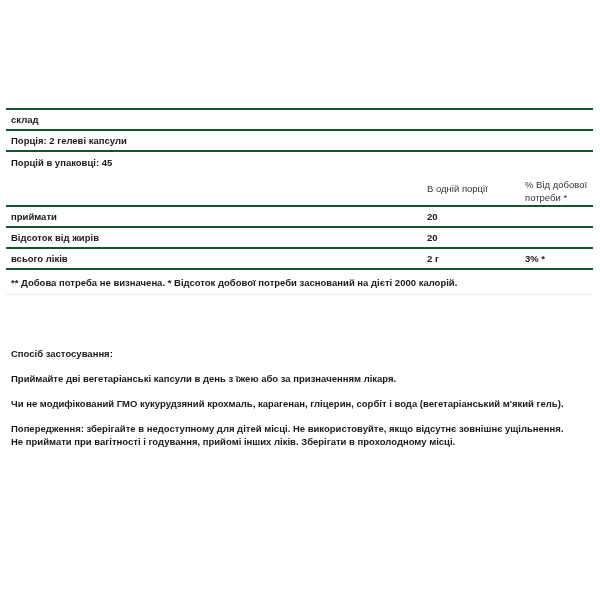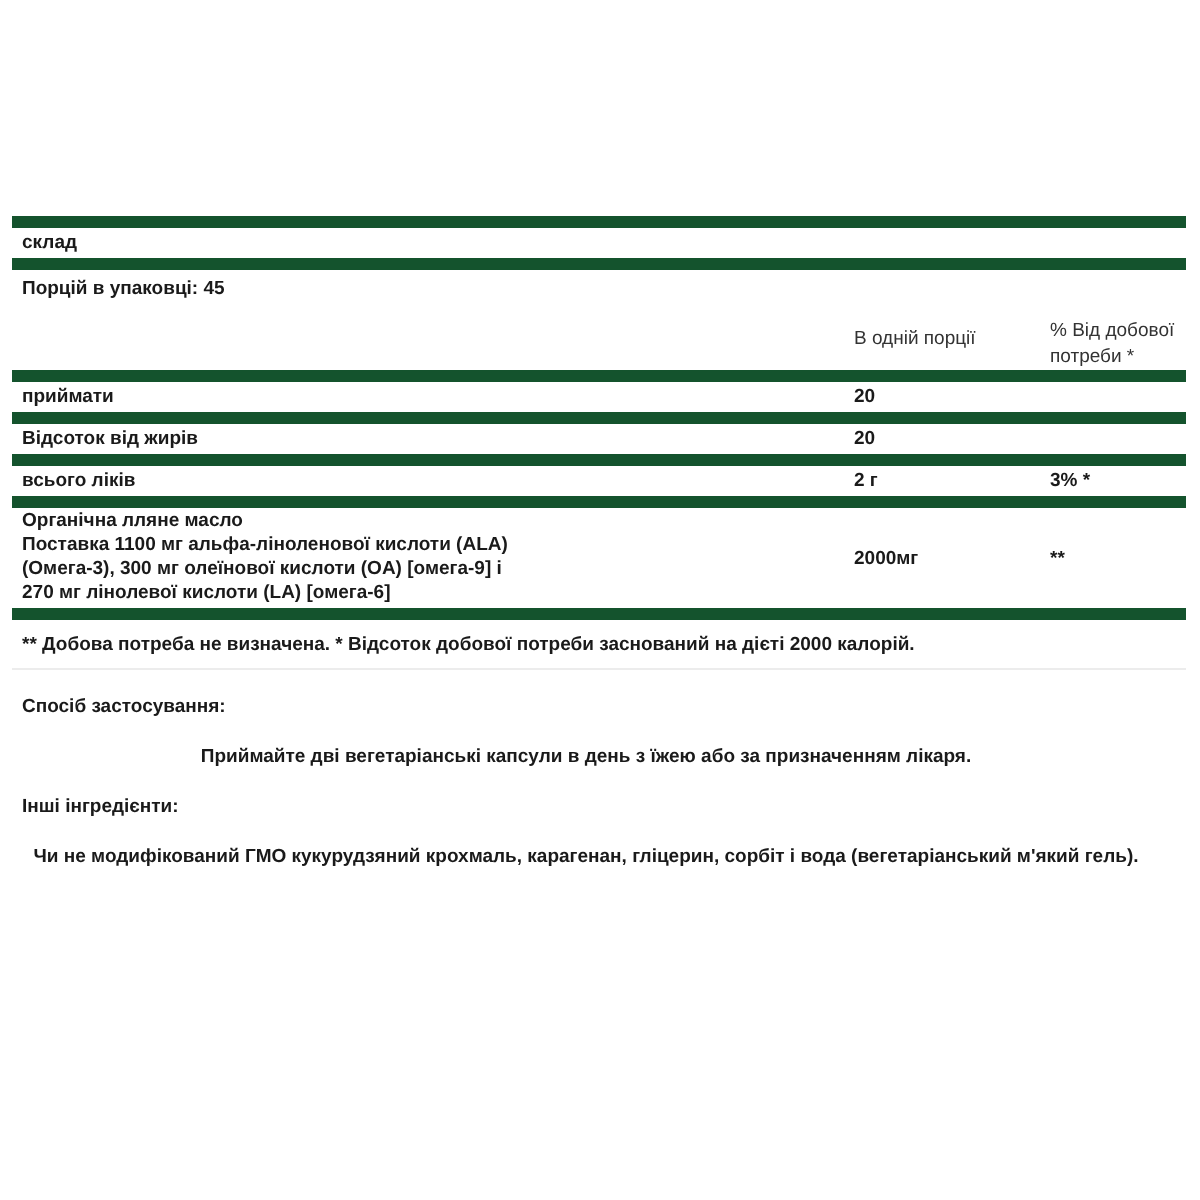--- a/index.html
+++ b/index.html
@@ -4,45 +4,48 @@
 <style>
   html, body { margin: 0; padding: 0; background: #ffffff; }
   body {
     width: 600px; height: 600px; overflow: hidden; position: relative;
     font-family: "Liberation Sans", "DejaVu Sans", sans-serif;
     color: #1a1a1a; font-size: 9.5px; font-weight: bold;
   }
   .wrap { position: absolute; left: 6px; top: 108px; width: 587px; }
   table { width: 100%; border-collapse: collapse; }
   td, th { text-align: left; vertical-align: middle; padding: 0 5px; font-weight: bold; font-size: 9.5px; color: #1a1a1a; }
-  tr { border-top: 6px solid #14532d; }
+  tr { border-top: 2px solid #14532d; }
   tr.last { border-bottom: 1px solid #ececec; }
   .h21 { height: 21px; }
   .h35 { height: 34px; }
   .h56 { height: 56px; }
   .c1 { width: 406px; }
   .c2 { width: 88px; }
   .c3 { }
   .th-top { vertical-align: top; padding-top: 6px; line-height: 13px; font-weight: normal; color:#333; }
   .th-top.c2 { padding-top: 10px; margin-left: 36px; }
   .multi { line-height: 12px; }
   .footnote td { height: 24px; }
   .sections { position: absolute; left: 6px; top: 347px; width: 580px; }
   .sec { padding: 0 5px; line-height: 13px; }
   .s-title { margin: 0 0 12px 0; }
-  .s-text { margin: 0 6px 12px 0; text-align: center; }
+  .s-text { margin: 0 6px 12px 0; }
 </style>
 </head>
 <body>
 
 <div class="wrap">
   <table>
     <tbody>
         <tr class="h21">
       <td colspan="3">склад</td>
+    </tr>
+    <tr class="h21">
+      <td colspan="3">Порція: 2 гелеві капсули</td>
     </tr>
     <tr class="h21">
       <td colspan="3">Порцій в упаковці: 45</td>
     </tr>
     <tr class="h35" style="border-top:none;">
       <td class="c1"></td>
       <td class="c2 th-top">В одній порції</td>
       <td class="c3 th-top">% Від добової потреби *</td>
     </tr>
     <tr class="h21">
@@ -53,35 +56,25 @@
     <tr class="h21">
       <td class="c1">Відсоток від жирів</td>
       <td class="c2">20</td>
       <td class="c3"></td>
     </tr>
     <tr class="h21">
       <td class="c1">всього ліків</td>
       <td class="c2">2 г</td>
       <td class="c3">3% *</td>
     </tr>
-    <tr class="h56">
-      <td class="c1 multi">
-        <div>Органічна лляне масло</div>
-        <div>Поставка 1100 мг альфа-ліноленової кислоти (ALA)</div>
-        <div>(Омега-3), 300 мг олеїнової кислоти (OA) [омега-9] і</div>
-        <div>270 мг лінолевої кислоти (LA) [омега-6]</div>
-      </td>
-      <td class="c2">2000мг</td>
-      <td class="c3">**</td>
-    </tr>
     <tr class="footnote last">
       <td colspan="3">** Добова потреба не визначена. * Відсоток добової потреби заснований на дієті 2000 калорій.</td>
     </tr>
   </tbody>
     </table>
 </div>
 
 <div class="sections">
   <div class="sec s-title">Спосіб застосування:</div>
   <div class="sec s-text">Приймайте дві вегетаріанські капсули в день з їжею або за призначенням лікаря.</div>
-  <div class="sec s-title">Інші інгредієнти:</div>
   <div class="sec s-text">Чи не модифікований ГМО кукурудзяний крохмаль, карагенан, гліцерин, сорбіт і вода (вегетаріанський м'який гель).</div>
+  <div class="sec s-text">Попередження: зберігайте в недоступному для дітей місці. Не використовуйте, якщо відсутнє зовнішнє ущільнення. Не приймати при вагітності і годування, прийомі інших ліків. Зберігати в прохолодному місці.</div>
 </div>
 
 </body></html>

